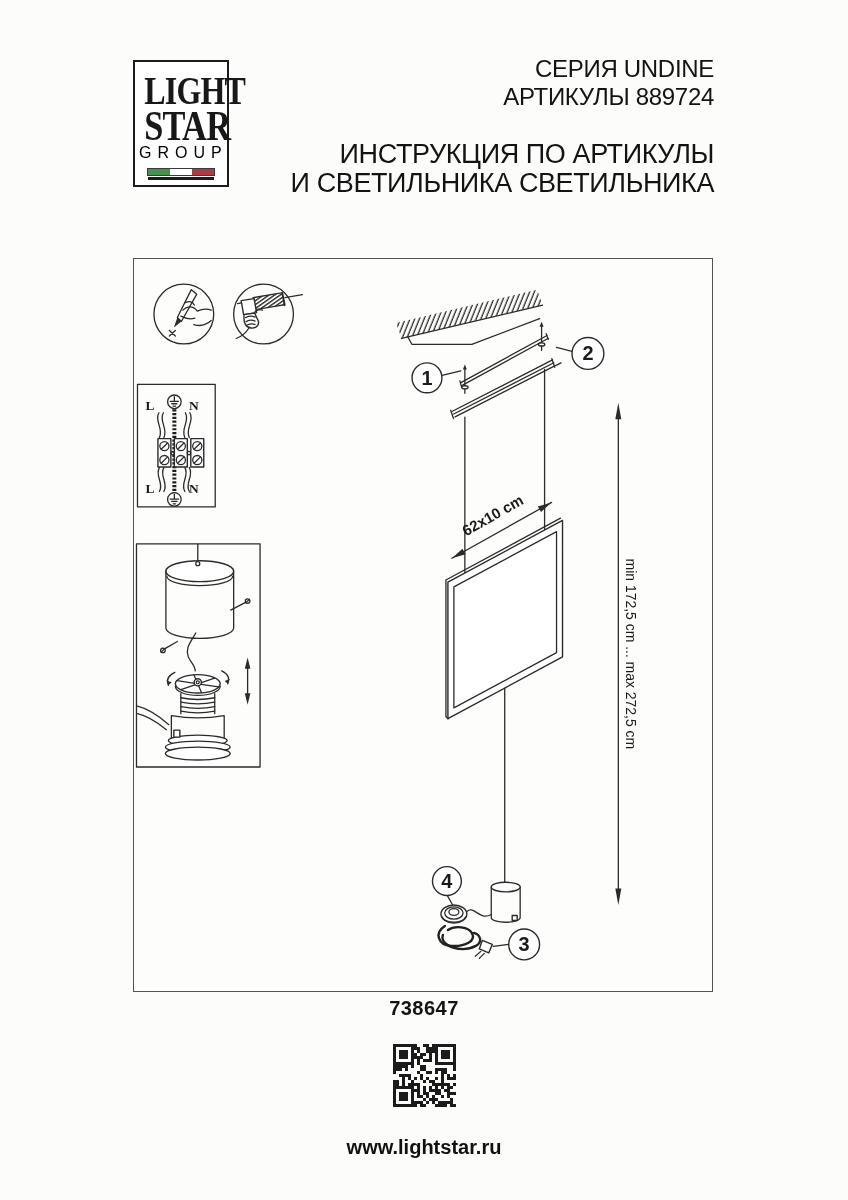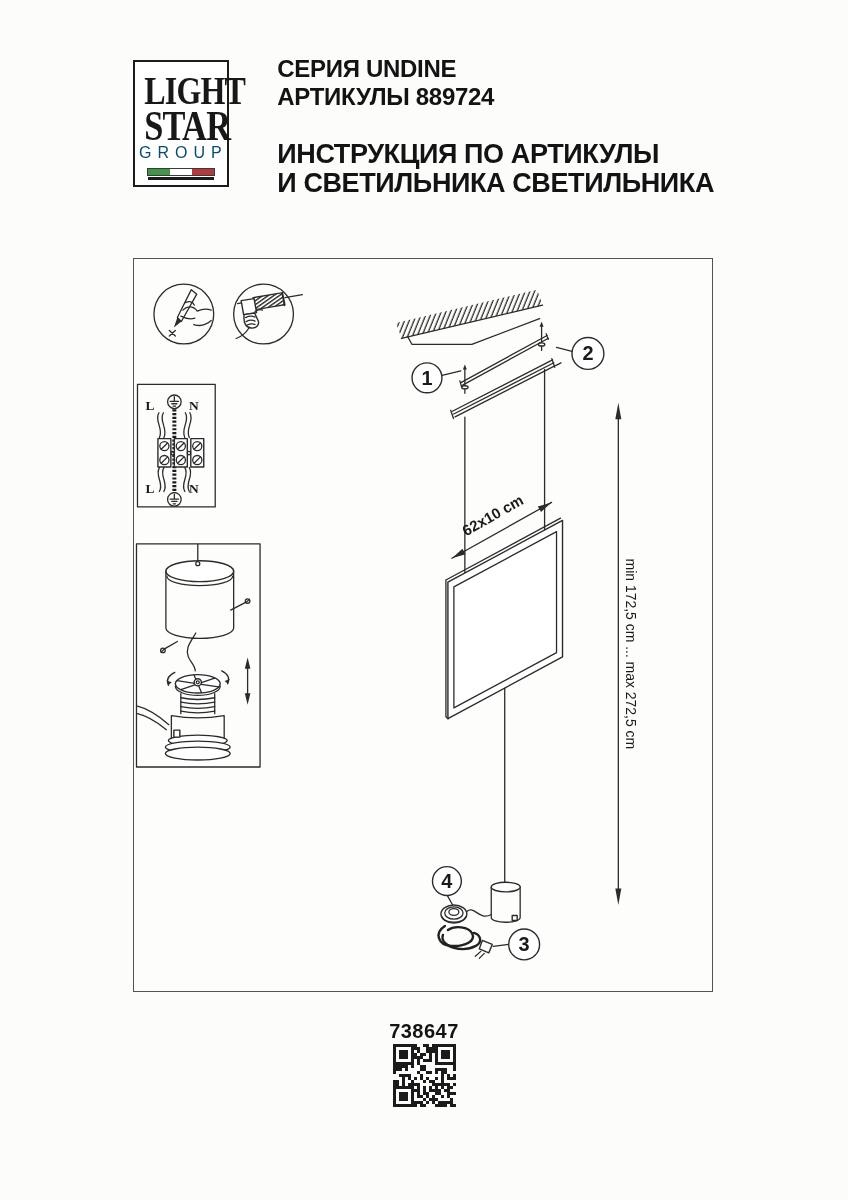--- a/index.html
+++ b/index.html
@@ -7,47 +7,47 @@
         font-family:"Liberation Sans",sans-serif;color:#141414;overflow:hidden}
 
   
   .logo-box{position:absolute;left:133px;top:60px;width:96px;height:127px;
             border:2px solid #1c1c1c;box-sizing:border-box;text-align:center;background:#fff}
   .logo-word{font-family:"Liberation Serif",serif;font-weight:bold;color:#181818;
              transform:scaleX(0.8);transform-origin:center;letter-spacing:-1px}
   .logo-light{font-size:40px;line-height:34px;margin-top:12px}
   .logo-star{font-size:43px;line-height:36px}
   .logo-group{font-size:16px;line-height:16px;letter-spacing:6px;margin-top:1px;
-              font-weight:400;color:#0c4a6e;text-indent:4px}
+              font-weight:400;color:#000000;text-indent:4px}
   .logo-flag{position:absolute;left:13px;right:13px;bottom:10px;height:6px;display:flex;
              outline:1px solid #3a3a3a}
   .logo-flag span{flex:1}
   .logo-bar{position:absolute;left:13px;right:13px;bottom:5px;height:3px;background:#1c1c1c}
 
   
-  .header-text{position:absolute;right:134px;top:55px;font-weight:bold;color:#131313}
+  .header-text{position:absolute;right:134px;top:55px;text-align:right;font-weight:normal;color:#131313}
   .h-small{font-size:24px;line-height:28px;letter-spacing:-0.3px}
   .h-big{font-size:27px;line-height:29px;letter-spacing:-0.4px}
   .h-gap{margin-top:29px}
 
   
   .main-frame{position:absolute;left:133px;top:258px;width:580px;height:734px;
               border:1px solid #55534e;box-sizing:border-box;background:#fdfdfc}
   .main-frame svg{display:block;width:100%;height:100%}
   .ln{fill:none;stroke:#2b2b2b;stroke-width:1.3;stroke-linecap:round;stroke-linejoin:round}
   .lnw{fill:#ffffff;stroke:#2b2b2b;stroke-width:1.4;stroke-linejoin:round}
   .fk{fill:#2b2b2b;stroke:none}
   .t{font-family:"Liberation Sans",sans-serif;fill:#1a1a1a}
   .t-callout{font-size:20px;font-weight:600;text-anchor:middle}
   .t-dim{font-size:15px;font-weight:600}
   .t-vdim{font-size:14px;font-weight:400}
   .t-ln{font-family:"Liberation Serif",serif;font-size:13.5px;font-weight:bold;text-anchor:middle}
 
   
-  .footer-article{position:absolute;left:0;width:848px;top:1020px;text-align:center;
+  .footer-article{position:absolute;left:0;width:848px;top:997px;text-align:center;
                   font-size:20px;font-weight:bold;letter-spacing:0.5px}
   .qr{position:absolute;left:393px;top:1044px;width:63px;height:63px}
   .qr svg{display:block}
   .qr rect{fill:#1b1b1b}
   .footer-url{position:absolute;left:0;width:848px;top:1136px;text-align:center;
               font-size:20px;font-weight:bold;color:#111}
 </style>
 </head>
 <body>
 
@@ -547,14 +547,15 @@
         <rect x="27" y="60" width="3" height="3"></rect>
         <rect x="30" y="60" width="3" height="3"></rect>
         <rect x="42" y="60" width="3" height="3"></rect>
         <rect x="45" y="60" width="3" height="3"></rect>
         <rect x="48" y="60" width="3" height="3"></rect>
         <rect x="51" y="60" width="3" height="3"></rect>
         <rect x="57" y="60" width="3" height="3"></rect>
         <rect x="60" y="60" width="3" height="3"></rect>
       </svg>
   </div>
+  <div class="footer-url">www.lightstar.ru</div>
 
 </div>
 
 </body></html>

